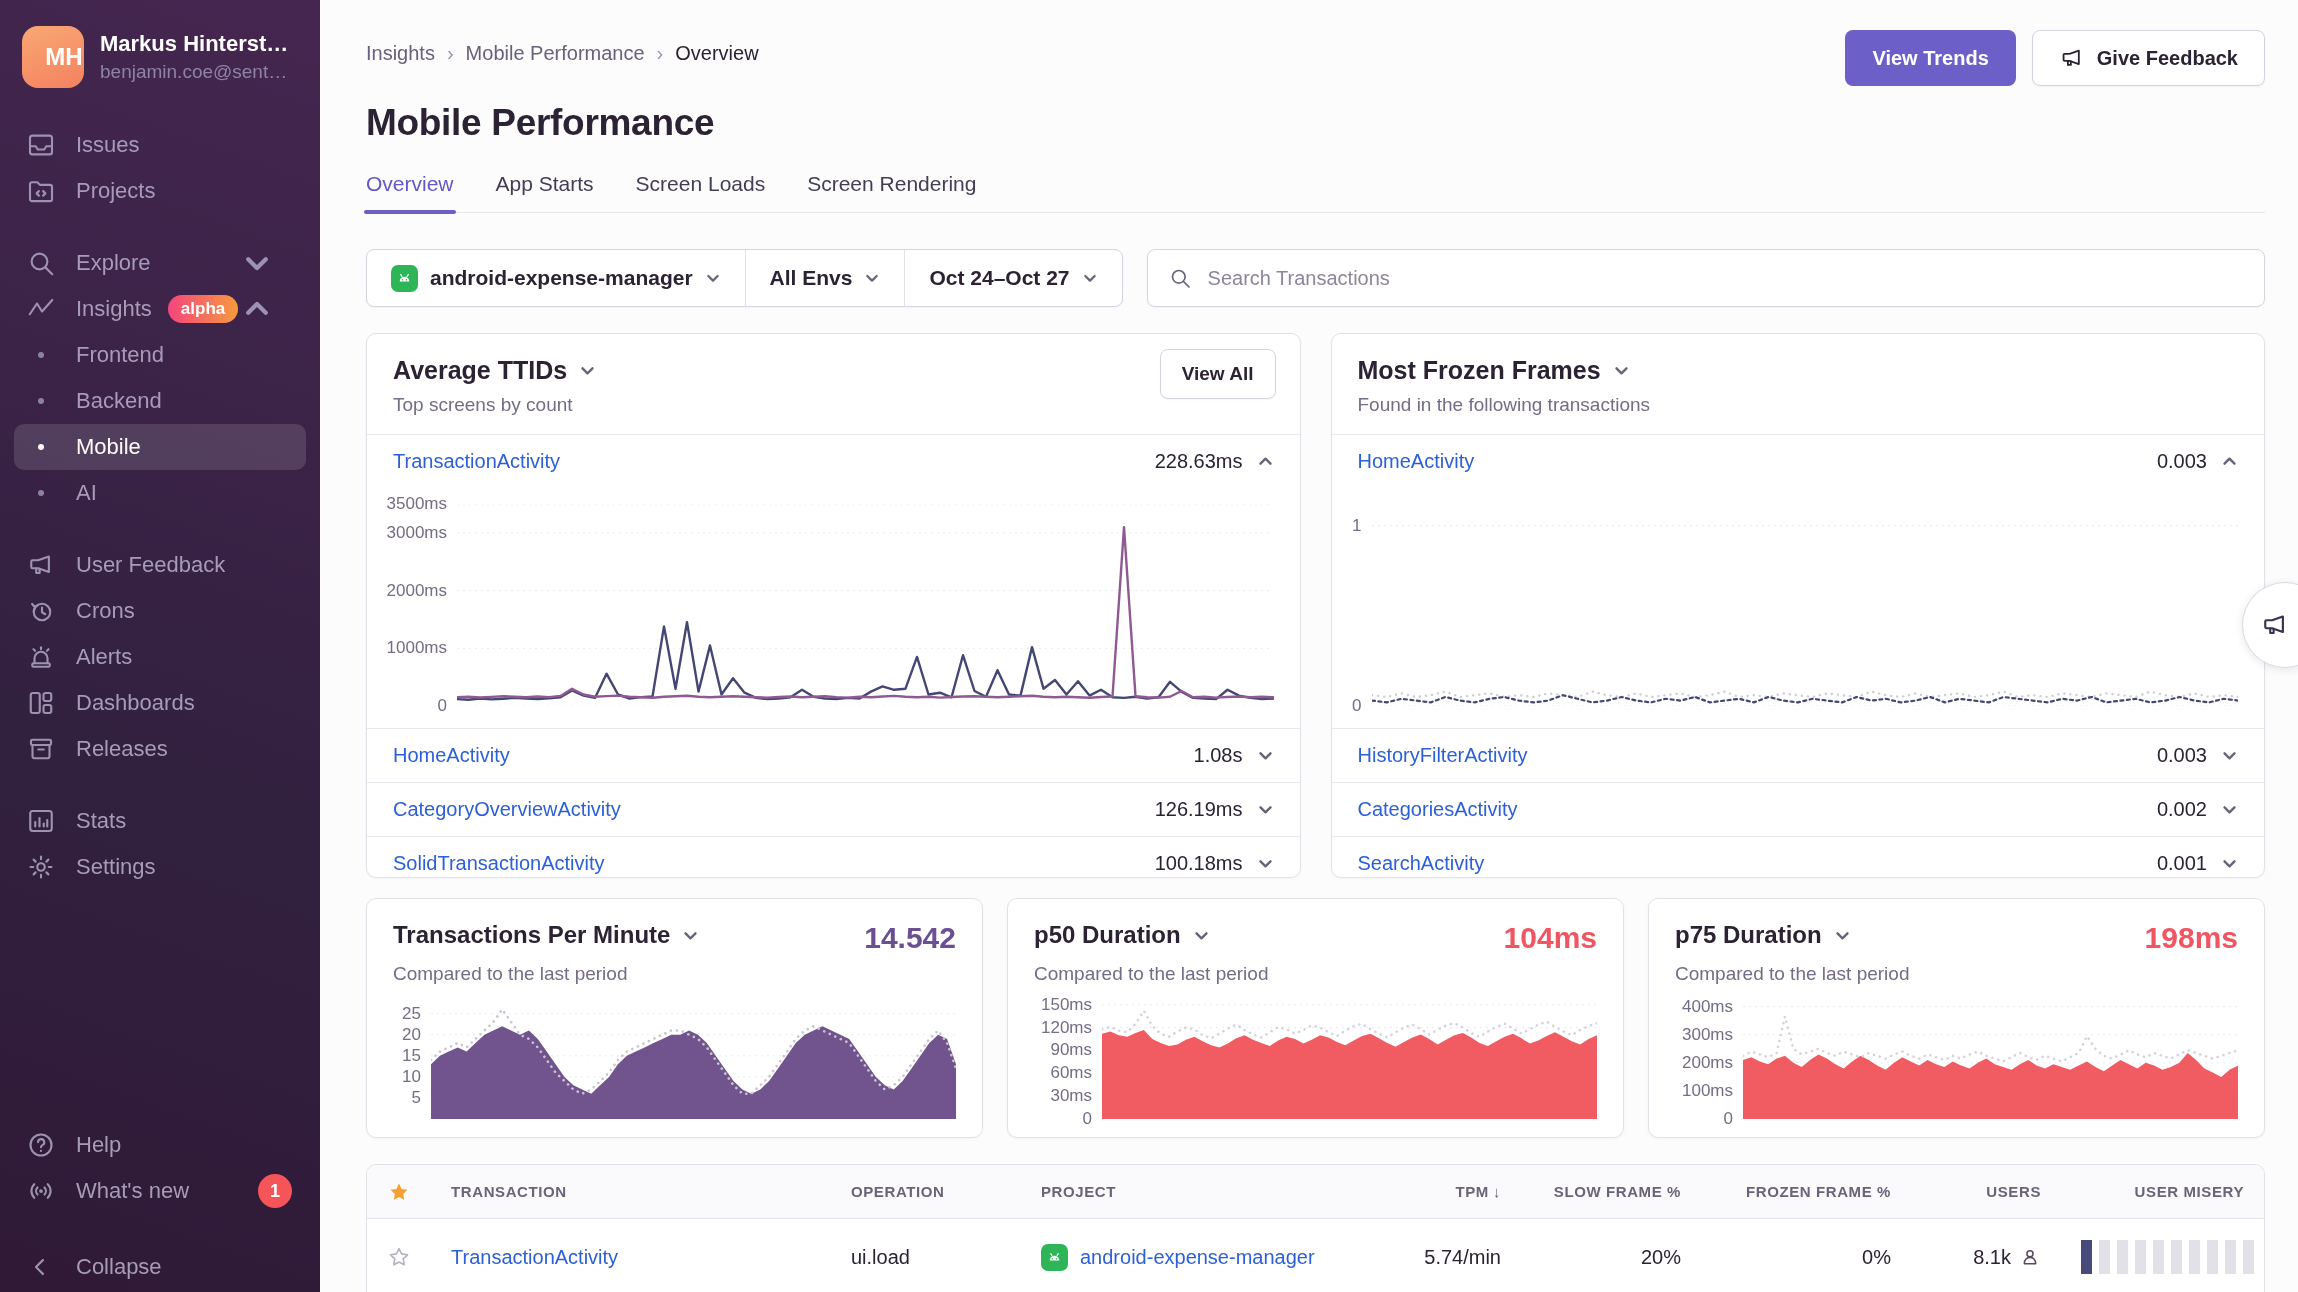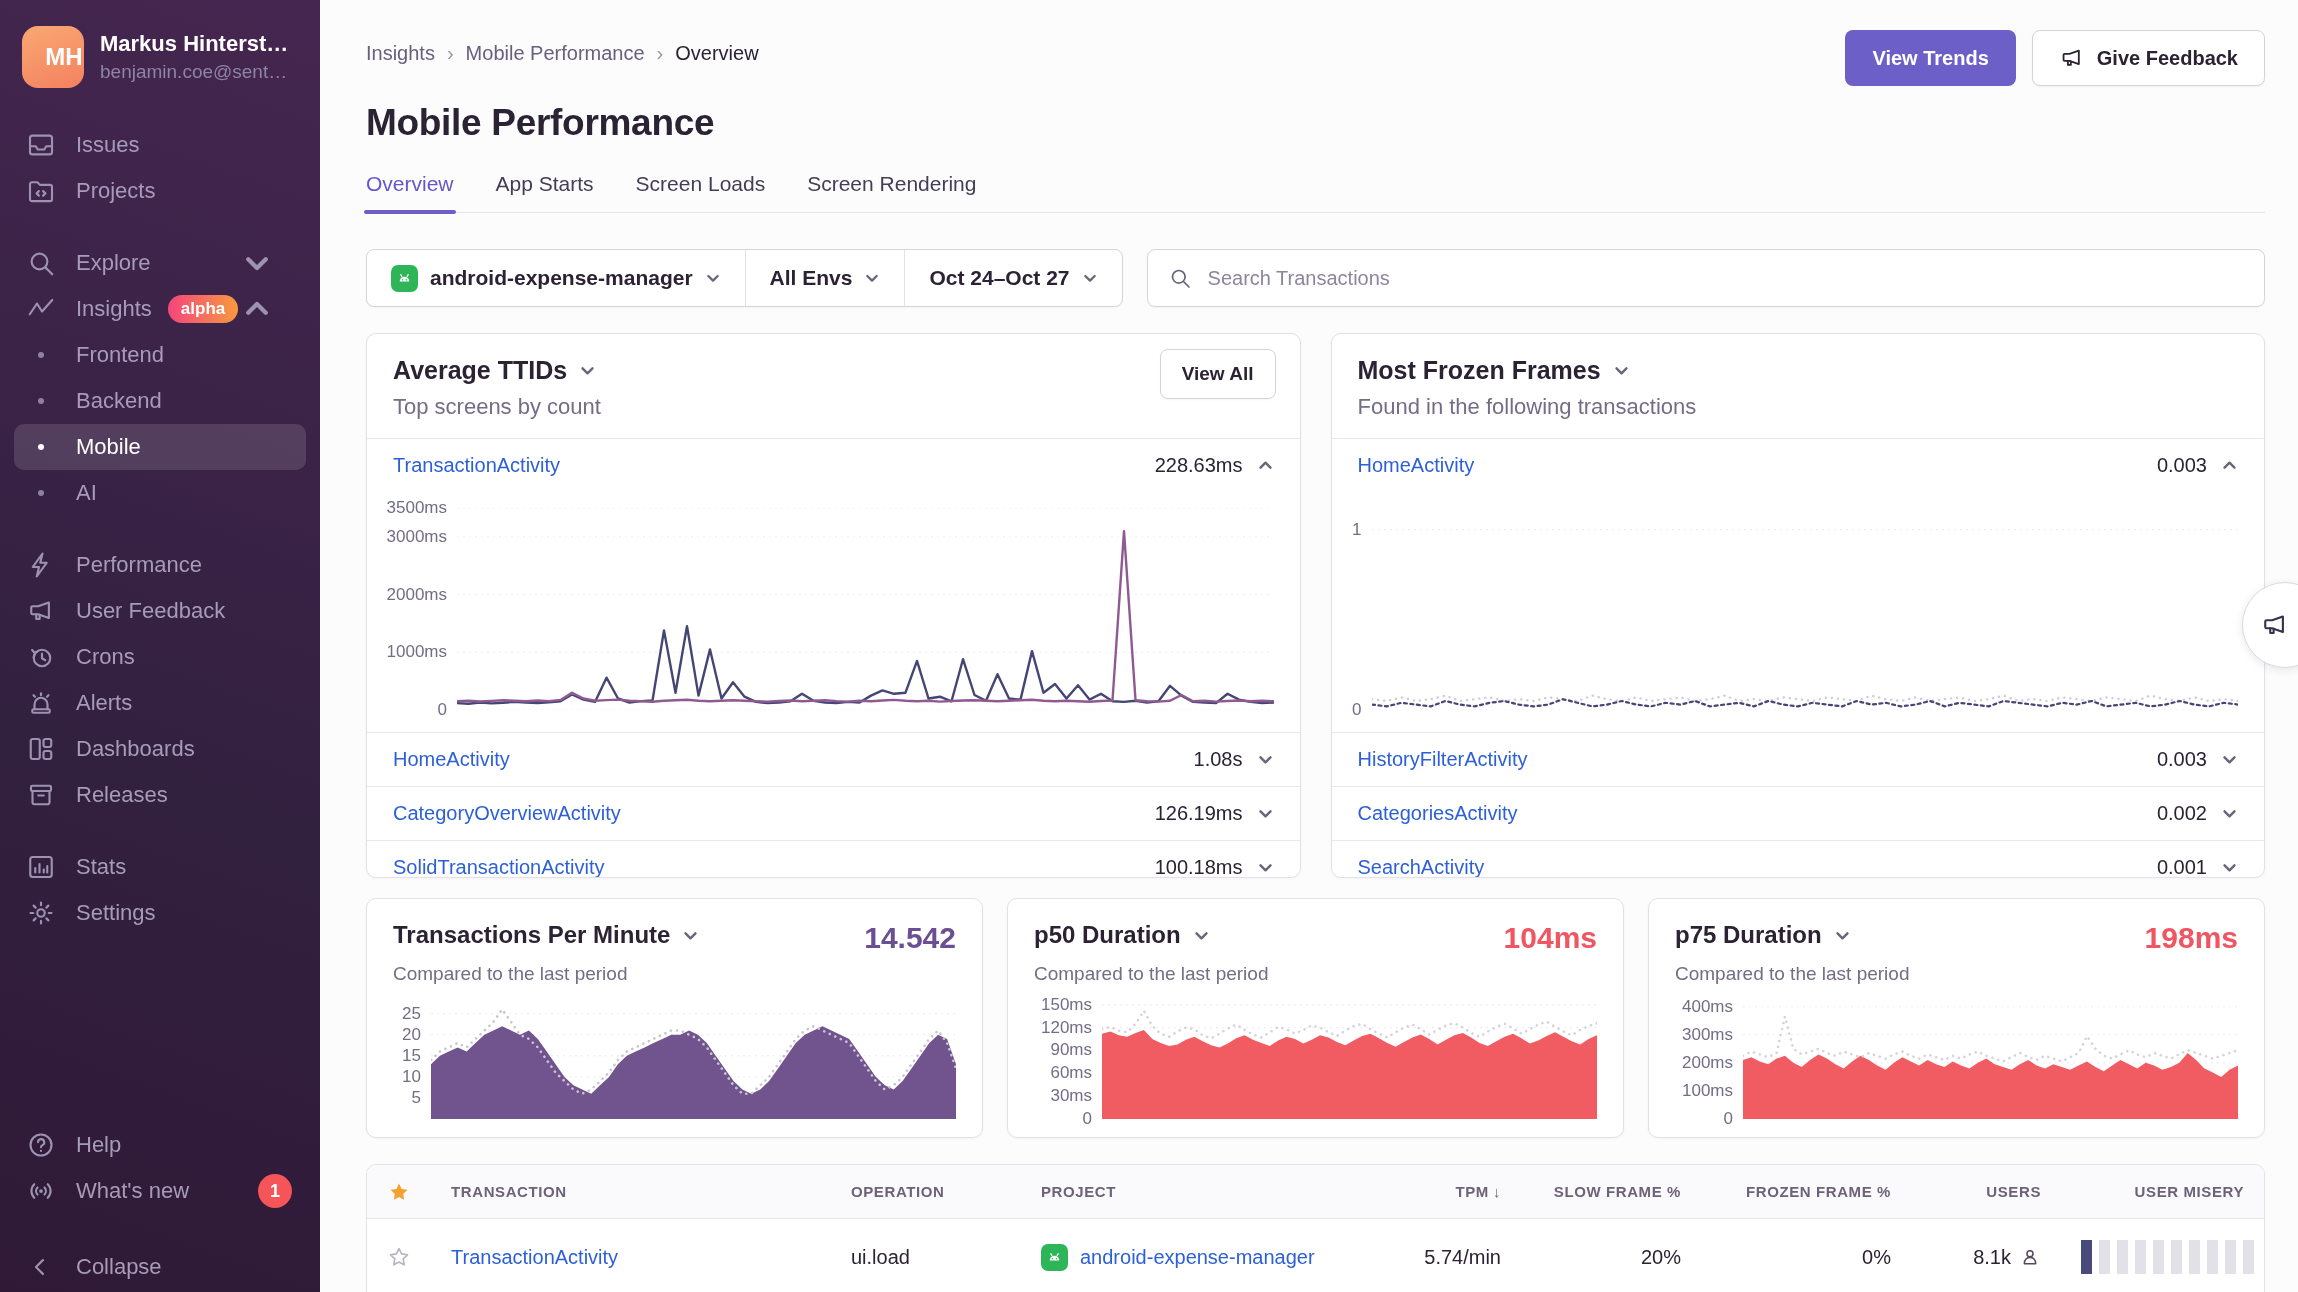--- a/index.html
+++ b/index.html
@@ -68,21 +68,21 @@
   .searchbox input::placeholder{color:#8d859c;}
 
   
   .row1{display:flex;gap:30px;margin-top:26px;}
   .card{background:#fff;border:1px solid #e3e0e7;border-radius:10px;box-shadow:0 1px 3px rgba(43,34,51,.04);}
   .list-card{flex:1;height:545px;position:relative;overflow:hidden;}
   .card-head{padding:22px 26px 18px 26px;}
   .card-title-row{display:flex;align-items:center;gap:12px;}
   .card-title{font-size:25px;font-weight:700;color:#2b2233;}
   .chev-title{width:17px;height:17px;color:#6b6378;}
-  .card-sub{font-size:22px;color:#756c85;margin-top:9px;}
+  .card-sub{font-size:19px;color:#756c85;margin-top:9px;}
   .view-all{position:absolute;top:15px;right:24px;background:#fff;border:1px solid #d6d2dd;border-radius:8px;
     padding:13px 21px;font-size:19px;font-weight:700;color:#2b2233;cursor:pointer;box-shadow:0 1px 2px rgba(43,34,51,.04);}
   .m-row{display:flex;align-items:center;height:54px;padding:0 26px;border-top:1px solid #eae7ee;}
   .m-link{color:#2d60d8;font-size:20px;cursor:pointer;}
   .m-val{margin-left:auto;font-size:20px;color:#2b2233;}
   .m-chev{width:17px;height:17px;color:#6b6378;margin-left:14px;cursor:pointer;}
   .inline-chart{height:240px;padding:16px 26px 22px 12px;}
 
   
   .chart{display:flex;align-items:stretch;}
@@ -205,28 +205,20 @@
         </div>
         <div class="nav-item">
           <span class="dot"></span>
           <span>AI</span>
         </div>
       </div>
       <div class="nav-section">
         <div class="nav-item">
           <span class="icn">
             <svg viewBox="0 0 24 24" fill="none" stroke="currentColor" stroke-width="1.7" stroke-linecap="round" stroke-linejoin="round">
-              <path d="M13.2 2.8L5.4 13.6h5l-1.8 7.6 8-11h-5.2z"></path>
-            </svg>
-          </span>
-          <span>Performance</span>
-        </div>
-        <div class="nav-item">
-          <span class="icn">
-            <svg viewBox="0 0 24 24" fill="none" stroke="currentColor" stroke-width="1.7" stroke-linecap="round" stroke-linejoin="round">
               <path d="M18.3 5.2v12.4l-8.6-3H5.2a1 1 0 0 1-1-1v-4.4a1 1 0 0 1 1-1h4.5z"></path>
               <path d="M8.2 14.8v3.6h2.7v-3.3"></path>
             </svg>
           </span>
           <span>User Feedback</span>
         </div>
         <div class="nav-item">
           <span class="icn">
             <svg viewBox="0 0 24 24" fill="none" stroke="currentColor" stroke-width="1.7" stroke-linecap="round" stroke-linejoin="round">
               <circle cx="12.8" cy="12.8" r="6.6"></circle>

